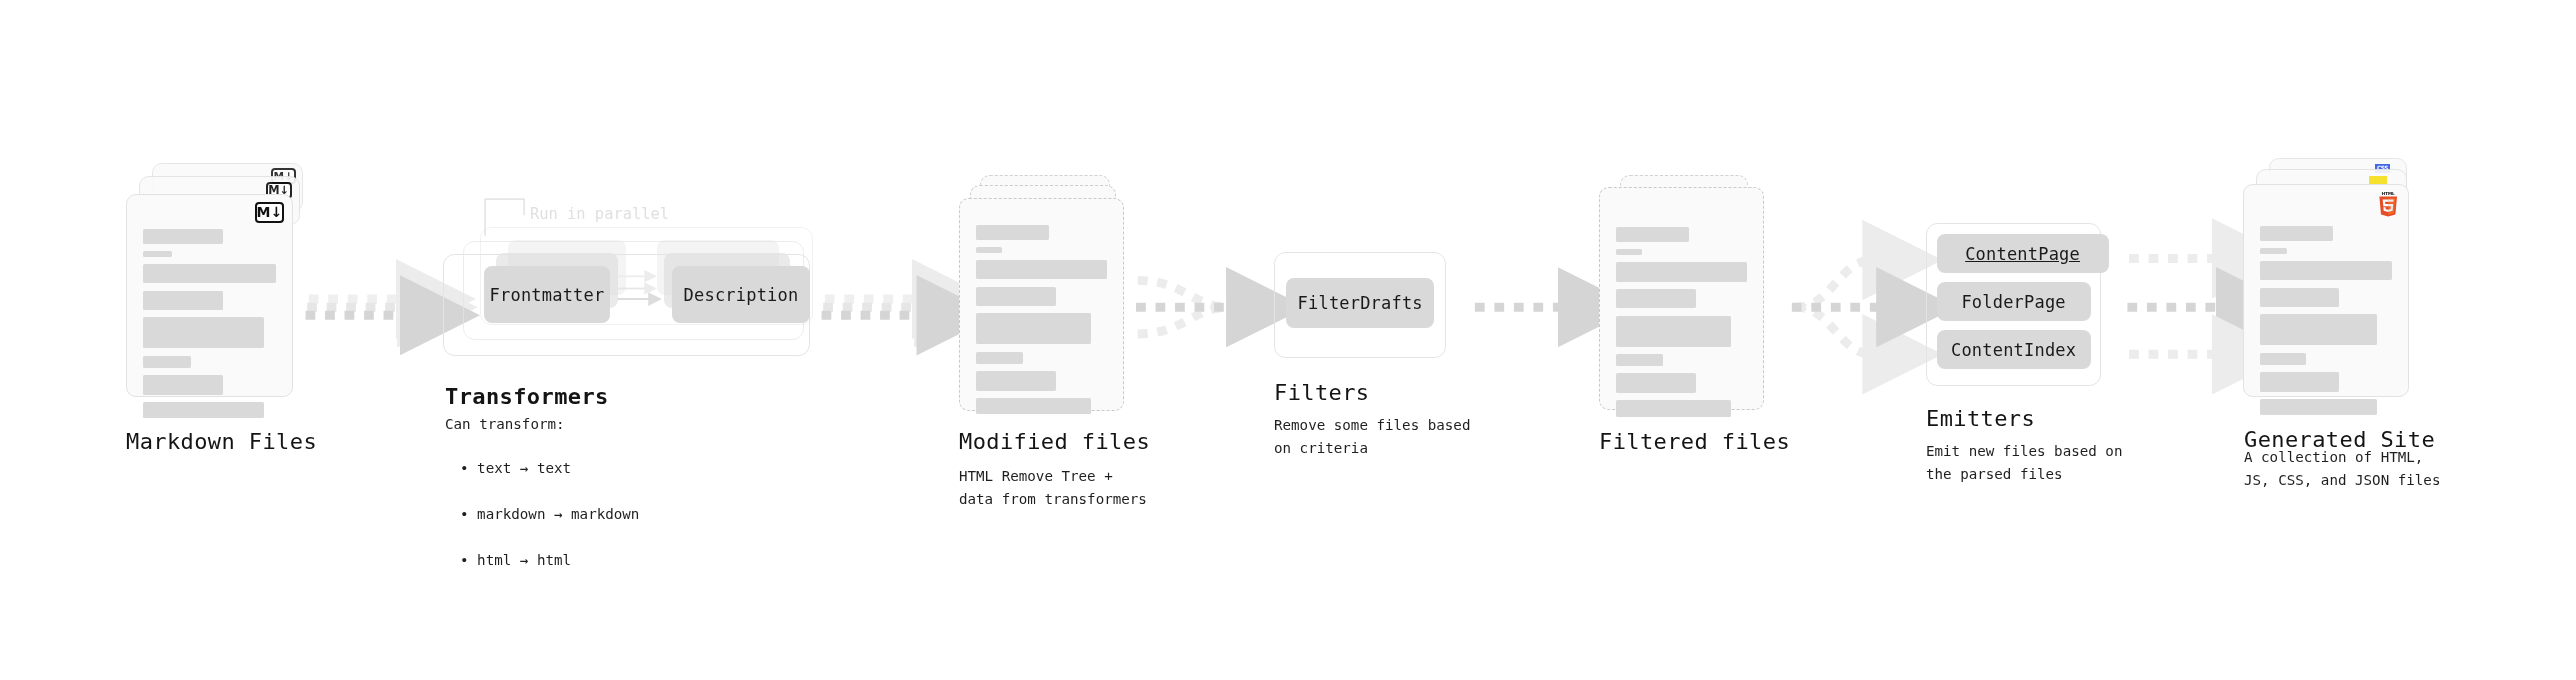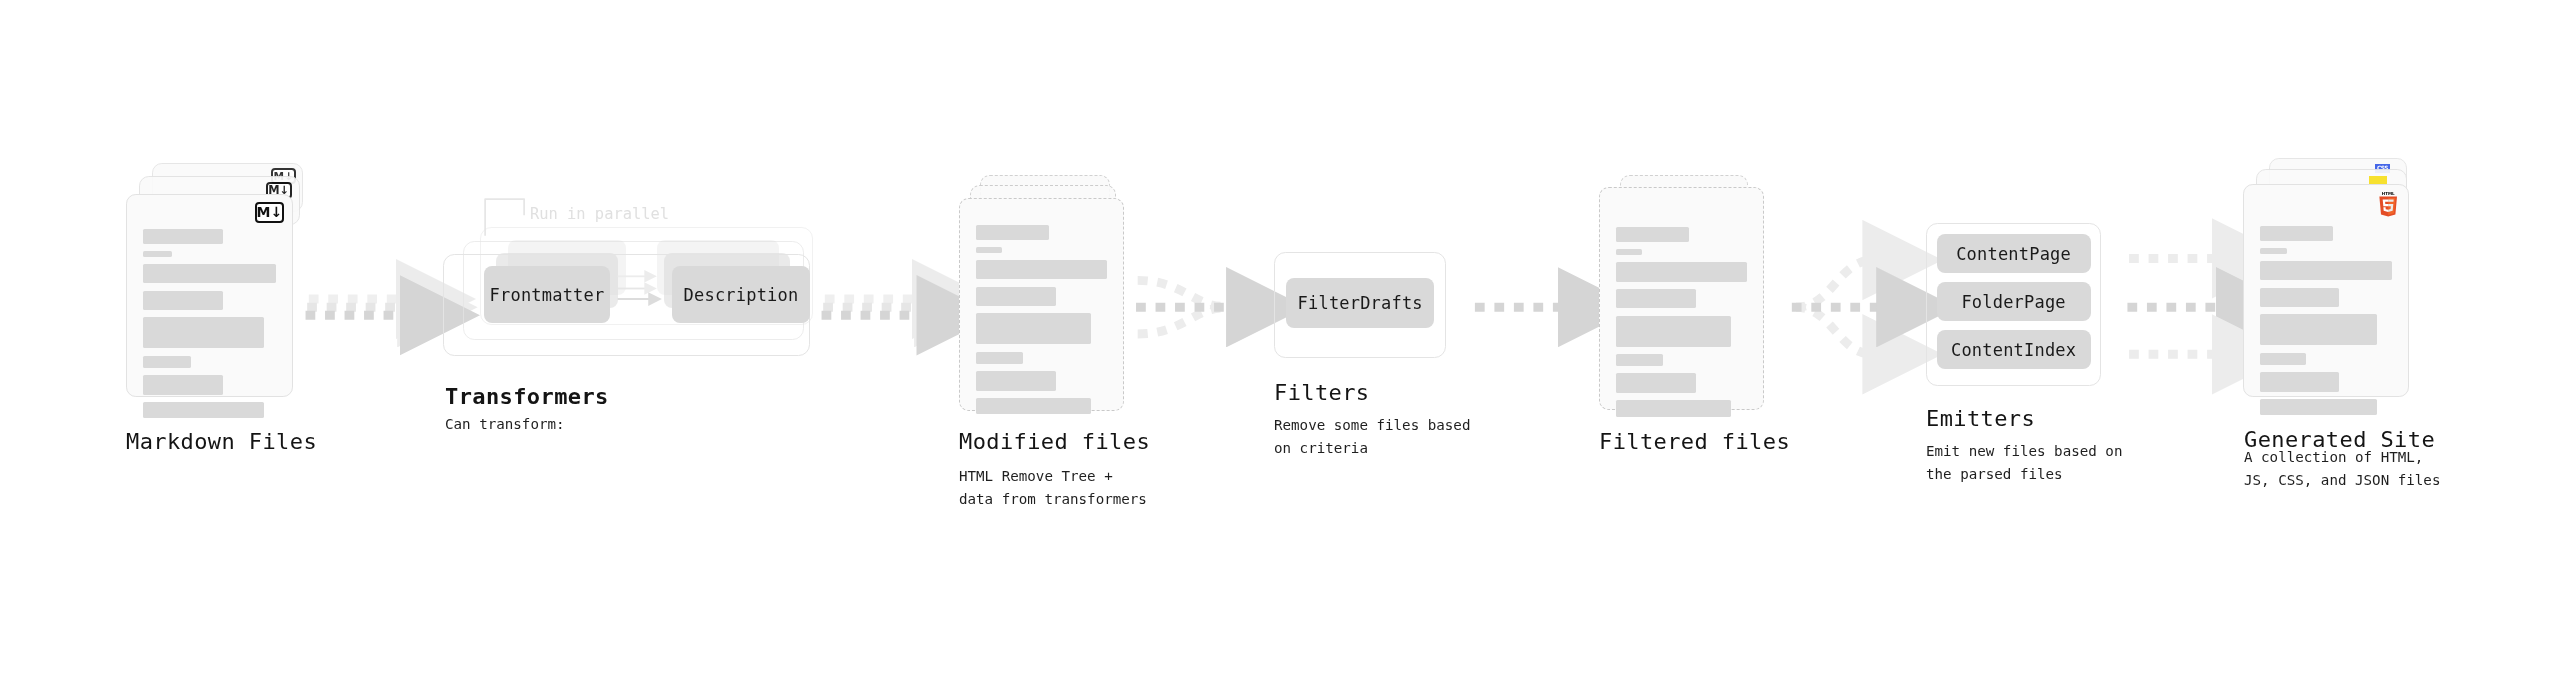--- a/index.html
+++ b/index.html
@@ -264,20 +264,25 @@
       <line x1="215" y1="95" x2="250" y2="95" stroke="#ececec" stroke-width="2.2" marker-end="url(#tml)"></line>
       <line x1="215" y1="110" x2="250" y2="110" stroke="#e6e6e6" stroke-width="2.2" marker-end="url(#tml)"></line>
       <line x1="215" y1="123" x2="255" y2="123" stroke="#dcdcdc" stroke-width="2.4" marker-end="url(#tm)"></line>
     </svg>
   </div>
 
   <div class="paralabel" style="left:530px; top:197px;margin-top:8px;">Run in parallel</div>
 
   <div class="caption" style="left:445px; top:384px;font-weight:bold;">Transformers</div>
   <div class="subcaption" style="left:445px; top:413px;">Can transform:</div>
+  <div class="subcaption" style="left:460px; top:434px;">
+    <div>•&nbsp;<span>text → text</span></div>
+    <div>•&nbsp;<span>markdown → markdown</span></div>
+    <div>•&nbsp;<span>html → html</span></div>
+  </div>
 
   <div class="node" style="left:959px; top:175px;">
     <div class="stack" style="width:187px; height:244px;">
       <div class="card dashed back2" style="left:21px; top:0px; width:130px; height:41px;"></div>
       <div class="card dashed back1" style="left:10.6px; top:9.8px; width:146px; height:41px;"></div>
       <div class="card dashed" style="left:0px; top:23px; width:165px; height:213px;">
         <div class="card-body" style="top:26px;">
           <div class="bar" style="width:56%; height:14.6px;"></div>
           <div class="bar" style="width:20%; height:5.7px;"></div>
           <div class="bar" style="width:100%; height:19.5px;"></div>
@@ -318,21 +323,21 @@
           <div class="bar" style="width:61%; height:19.5px;"></div>
           <div class="bar" style="width:88%; height:16.3px;"></div>
         </div>
       </div>
     </div>
   </div>
   <div class="caption" style="left:1599px; top:429px;">Filtered files</div>
 
   <div class="node" style="left:1926px; top:223px;">
     <div class="gbox" style="left:0px; top:0px; width:175px; height:163px;"></div>
-    <div class="pill" style="left:10.6px; top:11.4px; width:154px; height:39px;">
+    <div class="pill" style="left:10.6px; top:11.4px; width:172px; height:39px;text-decoration:underline;">
       <span>ContentPage</span>
     </div>
     <div class="pill" style="left:10.6px; top:59px; width:154px; height:39px;">
       <span>FolderPage</span>
     </div>
     <div class="pill" style="left:10.6px; top:107px; width:154px; height:39px;">
       <span>ContentIndex</span>
     </div>
   </div>
   <div class="caption" style="left:1926px; top:406px;">Emitters</div>

